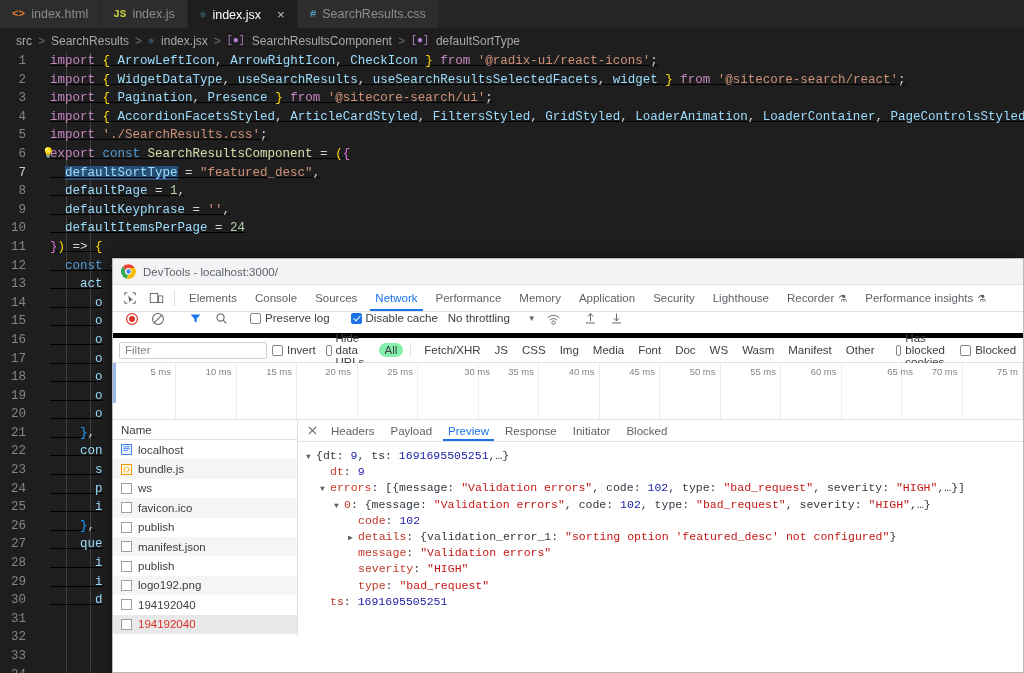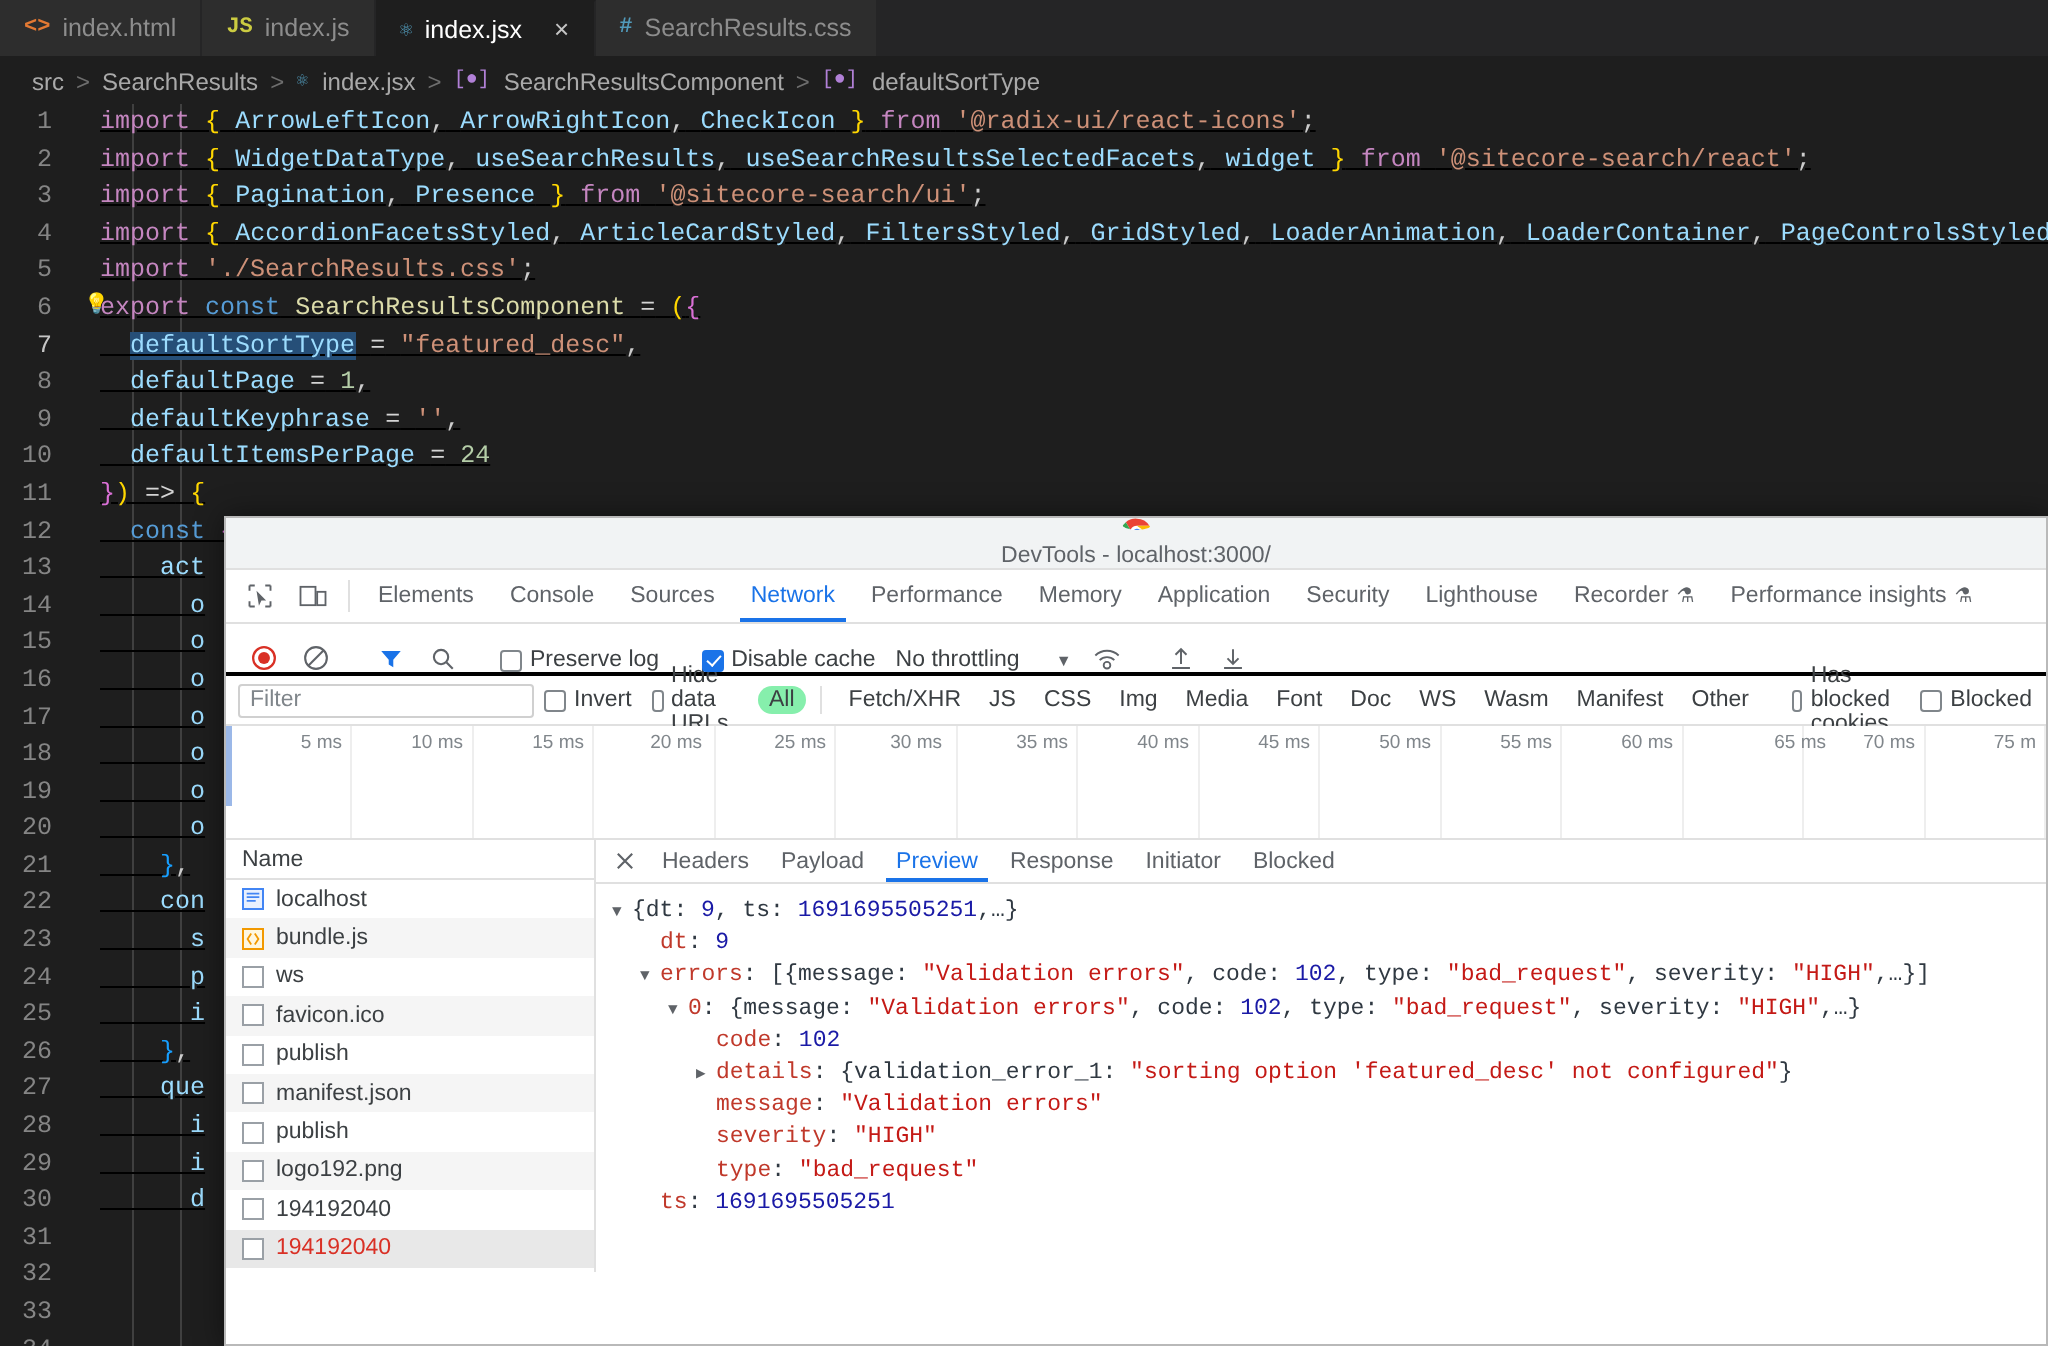--- a/index.html
+++ b/index.html
@@ -77,21 +77,21 @@
     position: absolute; left: 112px; top: 258px;
     width: 912px; height: 415px;
     background: #ffffff;
     border: 1px solid #b9b9b9;
     box-shadow: 0 0 14px rgba(0,0,0,0.45);
     font-family: "Liberation Sans", sans-serif;
     overflow: hidden;
   }
   .dt-titlebar {
     height: 26px; background: #f1f3f4; display: flex; align-items: center;
-    padding: 0 8px; gap: 7px; border-bottom: 1px solid #e0e0e0; flex-direction: column;
+    padding: 0 8px; gap: 7px; border-bottom: 1px solid #e0e0e0;
   }
   .chrome-logo { width: 15px; height: 15px; border-radius: 50%; position: relative; overflow: hidden; }
   .dt-title { font-size: 11.5px; color: #5f6368; }
 
   .dt-tabs {
     height: 27px; display: flex; align-items: stretch; background: #fff;
     border-bottom: 1px solid #e0e0e0; padding-left: 4px;
   }
   .dt-iconbtn {
     width: 26px; display: flex; align-items: center; justify-content: center;
@@ -102,22 +102,22 @@
     display: flex; align-items: center; gap: 4px; padding: 0 9px;
     font-size: 11.5px; color: #5f6368; cursor: pointer; position: relative;
   }
   .dt-tab.active { color: #1a73e8; }
   .dt-tab.active::after {
     content: ""; position: absolute; left: 4px; right: 4px; bottom: 0;
     height: 2px; background: #1a73e8;
   }
 
   .dt-toolbar {
-    height: 26px; display: flex; align-items: flex-end; gap: 0;
-    padding: 0 6px; border-bottom: 2px solid #000000; background: #fff;
+    height: 26px; display: flex; align-items: flex-start; gap: 0;
+    padding: 0 6px; border-bottom: 5px solid #000000; background: #fff;
   }
   .tb-item { display: flex; align-items: center; gap: 4px; padding: 0 5px; font-size: 11.5px; color: #3c4043; cursor: pointer; }
   .cbx {
     width: 11px; height: 11px; border: 1px solid #80868b; border-radius: 2px;
     background: #fff; display: inline-block; position: relative;
   }
   .cbx.on { background: #1a73e8; border-color: #1a73e8; }
   .cbx.on::after {
     content: ""; position: absolute; left: 3px; top: 0px; width: 3px; height: 6px;
     border: solid #fff; border-width: 0 1.6px 1.6px 0; transform: rotate(42deg);
@@ -452,21 +452,21 @@
           <div class="tl-lbl" style="left: 4px; width: 54px;">5 ms</div>
           <div class="tl-tick" style="left: 122.5px;"></div>
           <div class="tl-lbl" style="left: 64.5px; width: 54px;">10 ms</div>
           <div class="tl-tick" style="left: 183px;"></div>
           <div class="tl-lbl" style="left: 125px; width: 54px;">15 ms</div>
           <div class="tl-tick" style="left: 243.5px;"></div>
           <div class="tl-lbl" style="left: 184px; width: 54px;">20 ms</div>
           <div class="tl-tick" style="left: 304px;"></div>
           <div class="tl-lbl" style="left: 246px; width: 54px;">25 ms</div>
           <div class="tl-tick" style="left: 364.5px;"></div>
-          <div class="tl-lbl" style="left: 304px; width: 54px;">30 ms</div>
+          <div class="tl-lbl" style="left: 323px; width: 54px;">30 ms</div>
           <div class="tl-tick" style="left: 425px;"></div>
           <div class="tl-lbl" style="left: 367px; width: 54px;">35 ms</div>
           <div class="tl-tick" style="left: 485.5px;"></div>
           <div class="tl-lbl" style="left: 427.5px; width: 54px;">40 ms</div>
           <div class="tl-tick" style="left: 546px;"></div>
           <div class="tl-lbl" style="left: 488px; width: 54px;">45 ms</div>
           <div class="tl-tick" style="left: 606.5px;"></div>
           <div class="tl-lbl" style="left: 548.5px; width: 54px;">50 ms</div>
           <div class="tl-tick" style="left: 667px;"></div>
           <div class="tl-lbl" style="left: 609px; width: 54px;">55 ms</div>

